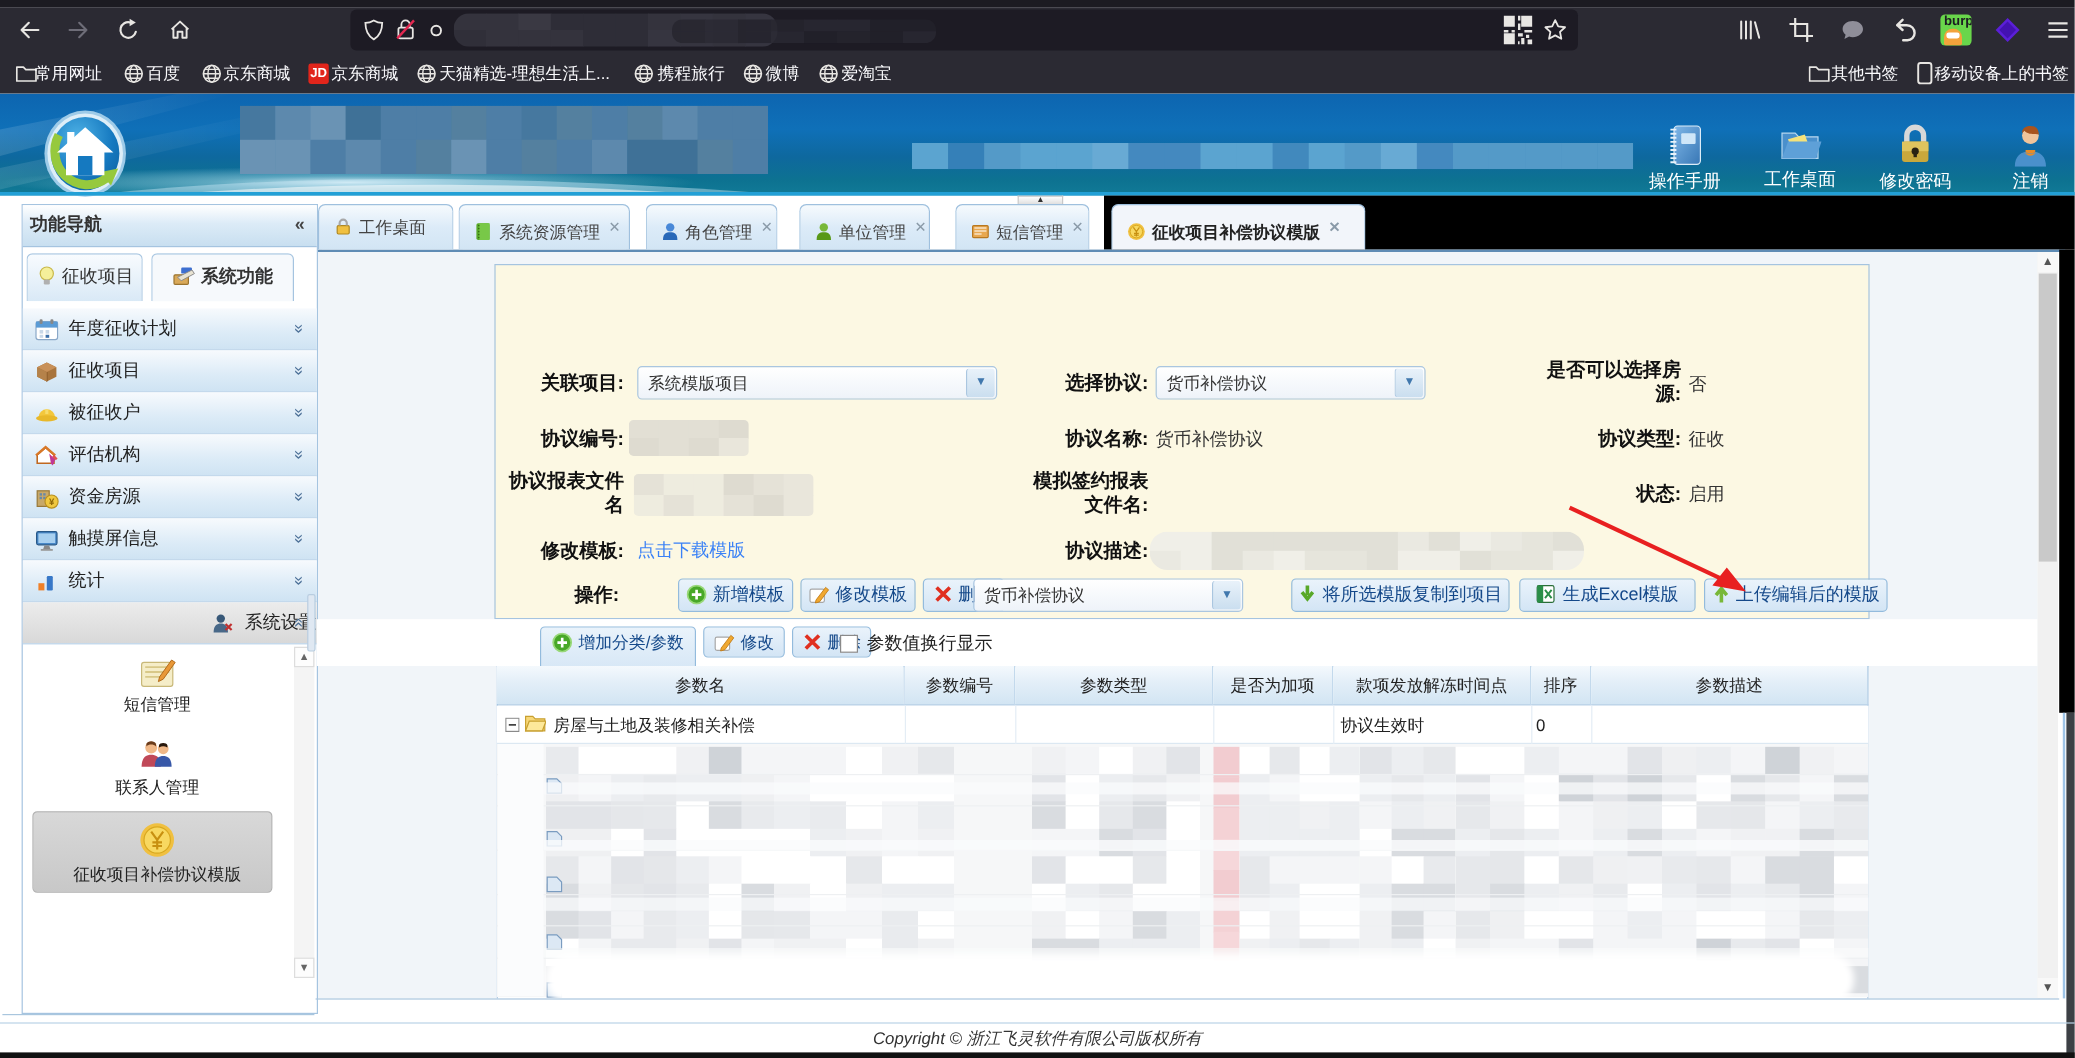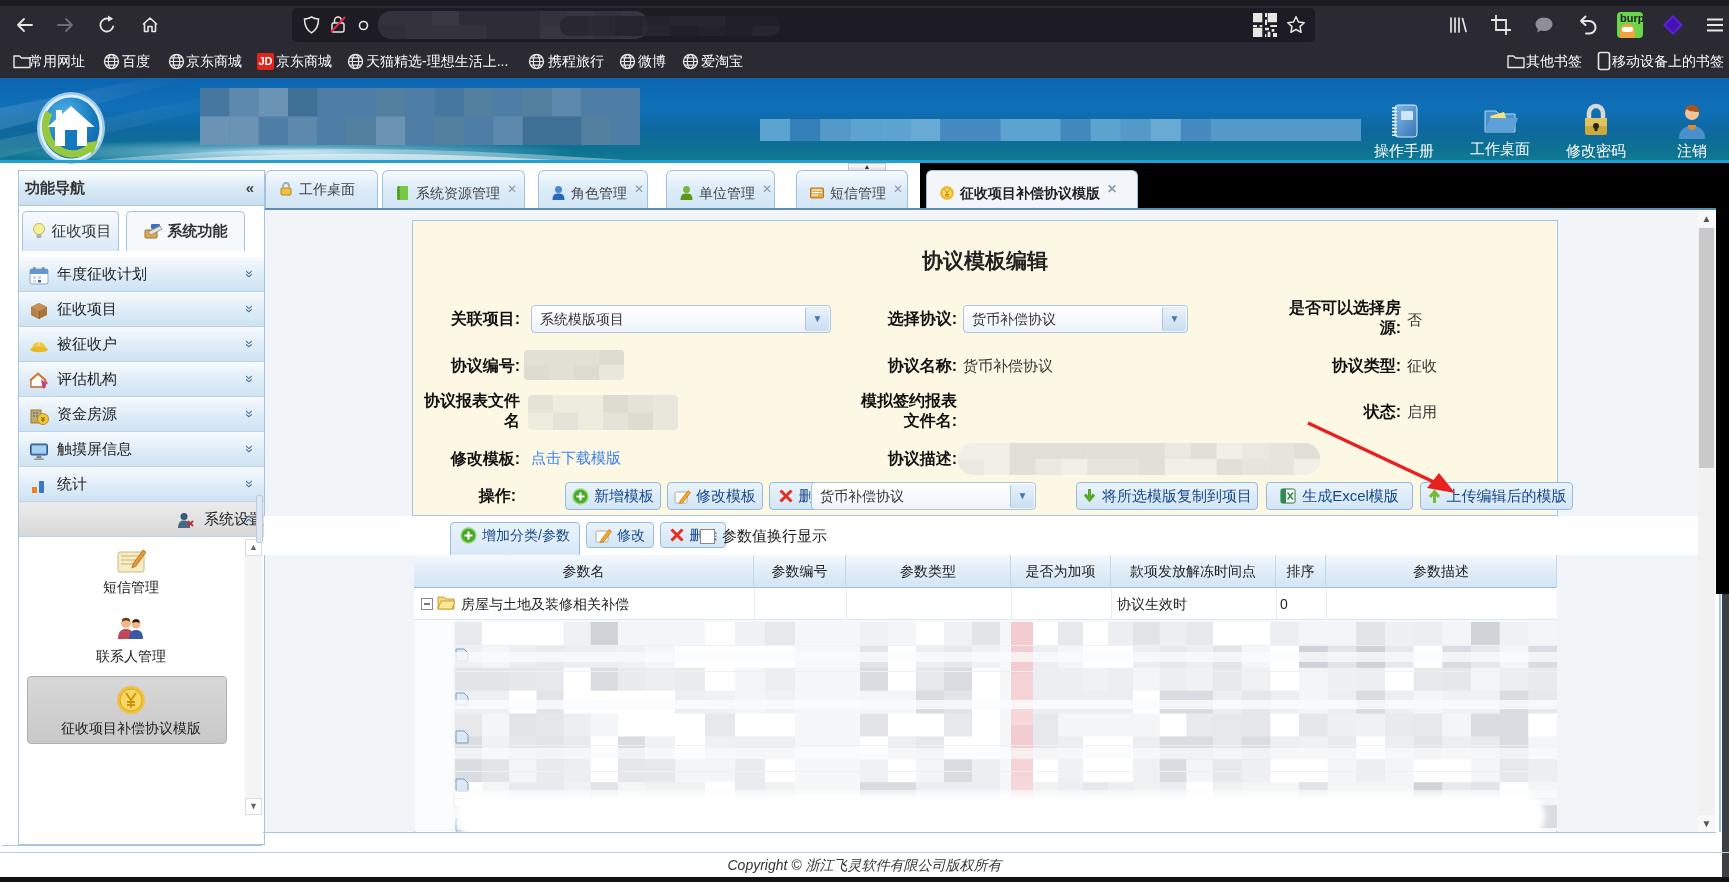--- a/index.html
+++ b/index.html
@@ -481,21 +481,20 @@
       </svg>单位管理<span class="x">✕</span></div>
 <div class="ptab" style="left:796px;width:112px"><svg width="16" height="16" viewBox="0 0 16 16" style="vertical-align:-3px;margin-right:5px">
         <rect x="1.5" y="3" width="13" height="10" rx="1" fill="#e8a850" stroke="#b87820"></rect>
         <path d="M3 5 H13 M3 7.5 H13 M3 10 H9" stroke="#fff" stroke-width="1"></path>
       </svg>短信管理<span class="x">✕</span></div>
 <div class="ptab active" style="left:926px;width:212px"><svg width="16" height="16" viewBox="0 0 16 16" style="vertical-align:-3px;margin-right:5px">
         <circle cx="8" cy="8" r="7" fill="#f0c040"></circle>
         <circle cx="8" cy="8" r="5.2" fill="#f8d860" stroke="#d8a820" stroke-width="0.8"></circle>
         <path d="M5.5 4.5 L8 8 L10.5 4.5 M8 8 V12 M6 9.5 H10 M6 11 H10" stroke="#c89010" stroke-width="1" fill="none"></path>
       </svg>征收项目补偿协议模版<span class="x">✕</span></div>
-<div class="abs" style="left:412px;top:247px;width:1146px;text-align:center;font-size:21px;font-weight:bold;color:#222">协议模板编辑</div>
 <div class="lbl" style="left:320px;top:309px;width:200px">关联项目:</div>
 <div class="combo" style="left:531px;top:305px;width:300px">系统模版项目<div class="arr">▼</div></div>
 <div class="lbl" style="left:757px;top:309px;width:200px">选择协议:</div>
 <div class="combo" style="left:963px;top:305px;width:225px">货币补偿协议<div class="arr">▼</div></div>
 <div class="lbl" style="left:1201px;top:298px;width:200px">是否可以选择房</div>
 <div class="lbl" style="left:1201px;top:318px;width:200px">源:</div>
 <div class="val" style="left:1407px;top:311px">否</div>
 <div class="lbl" style="left:320px;top:356px;width:200px">协议编号:</div>
 <div class="abs" style="left:524px;top:350px;width:100px;height:30px;border-radius:4px;overflow:hidden;opacity:1.0"><svg width="100" height="30">
         <rect x="0.0" y="0.0" width="25.5" height="15.5" fill="#e2dfd4"></rect>

